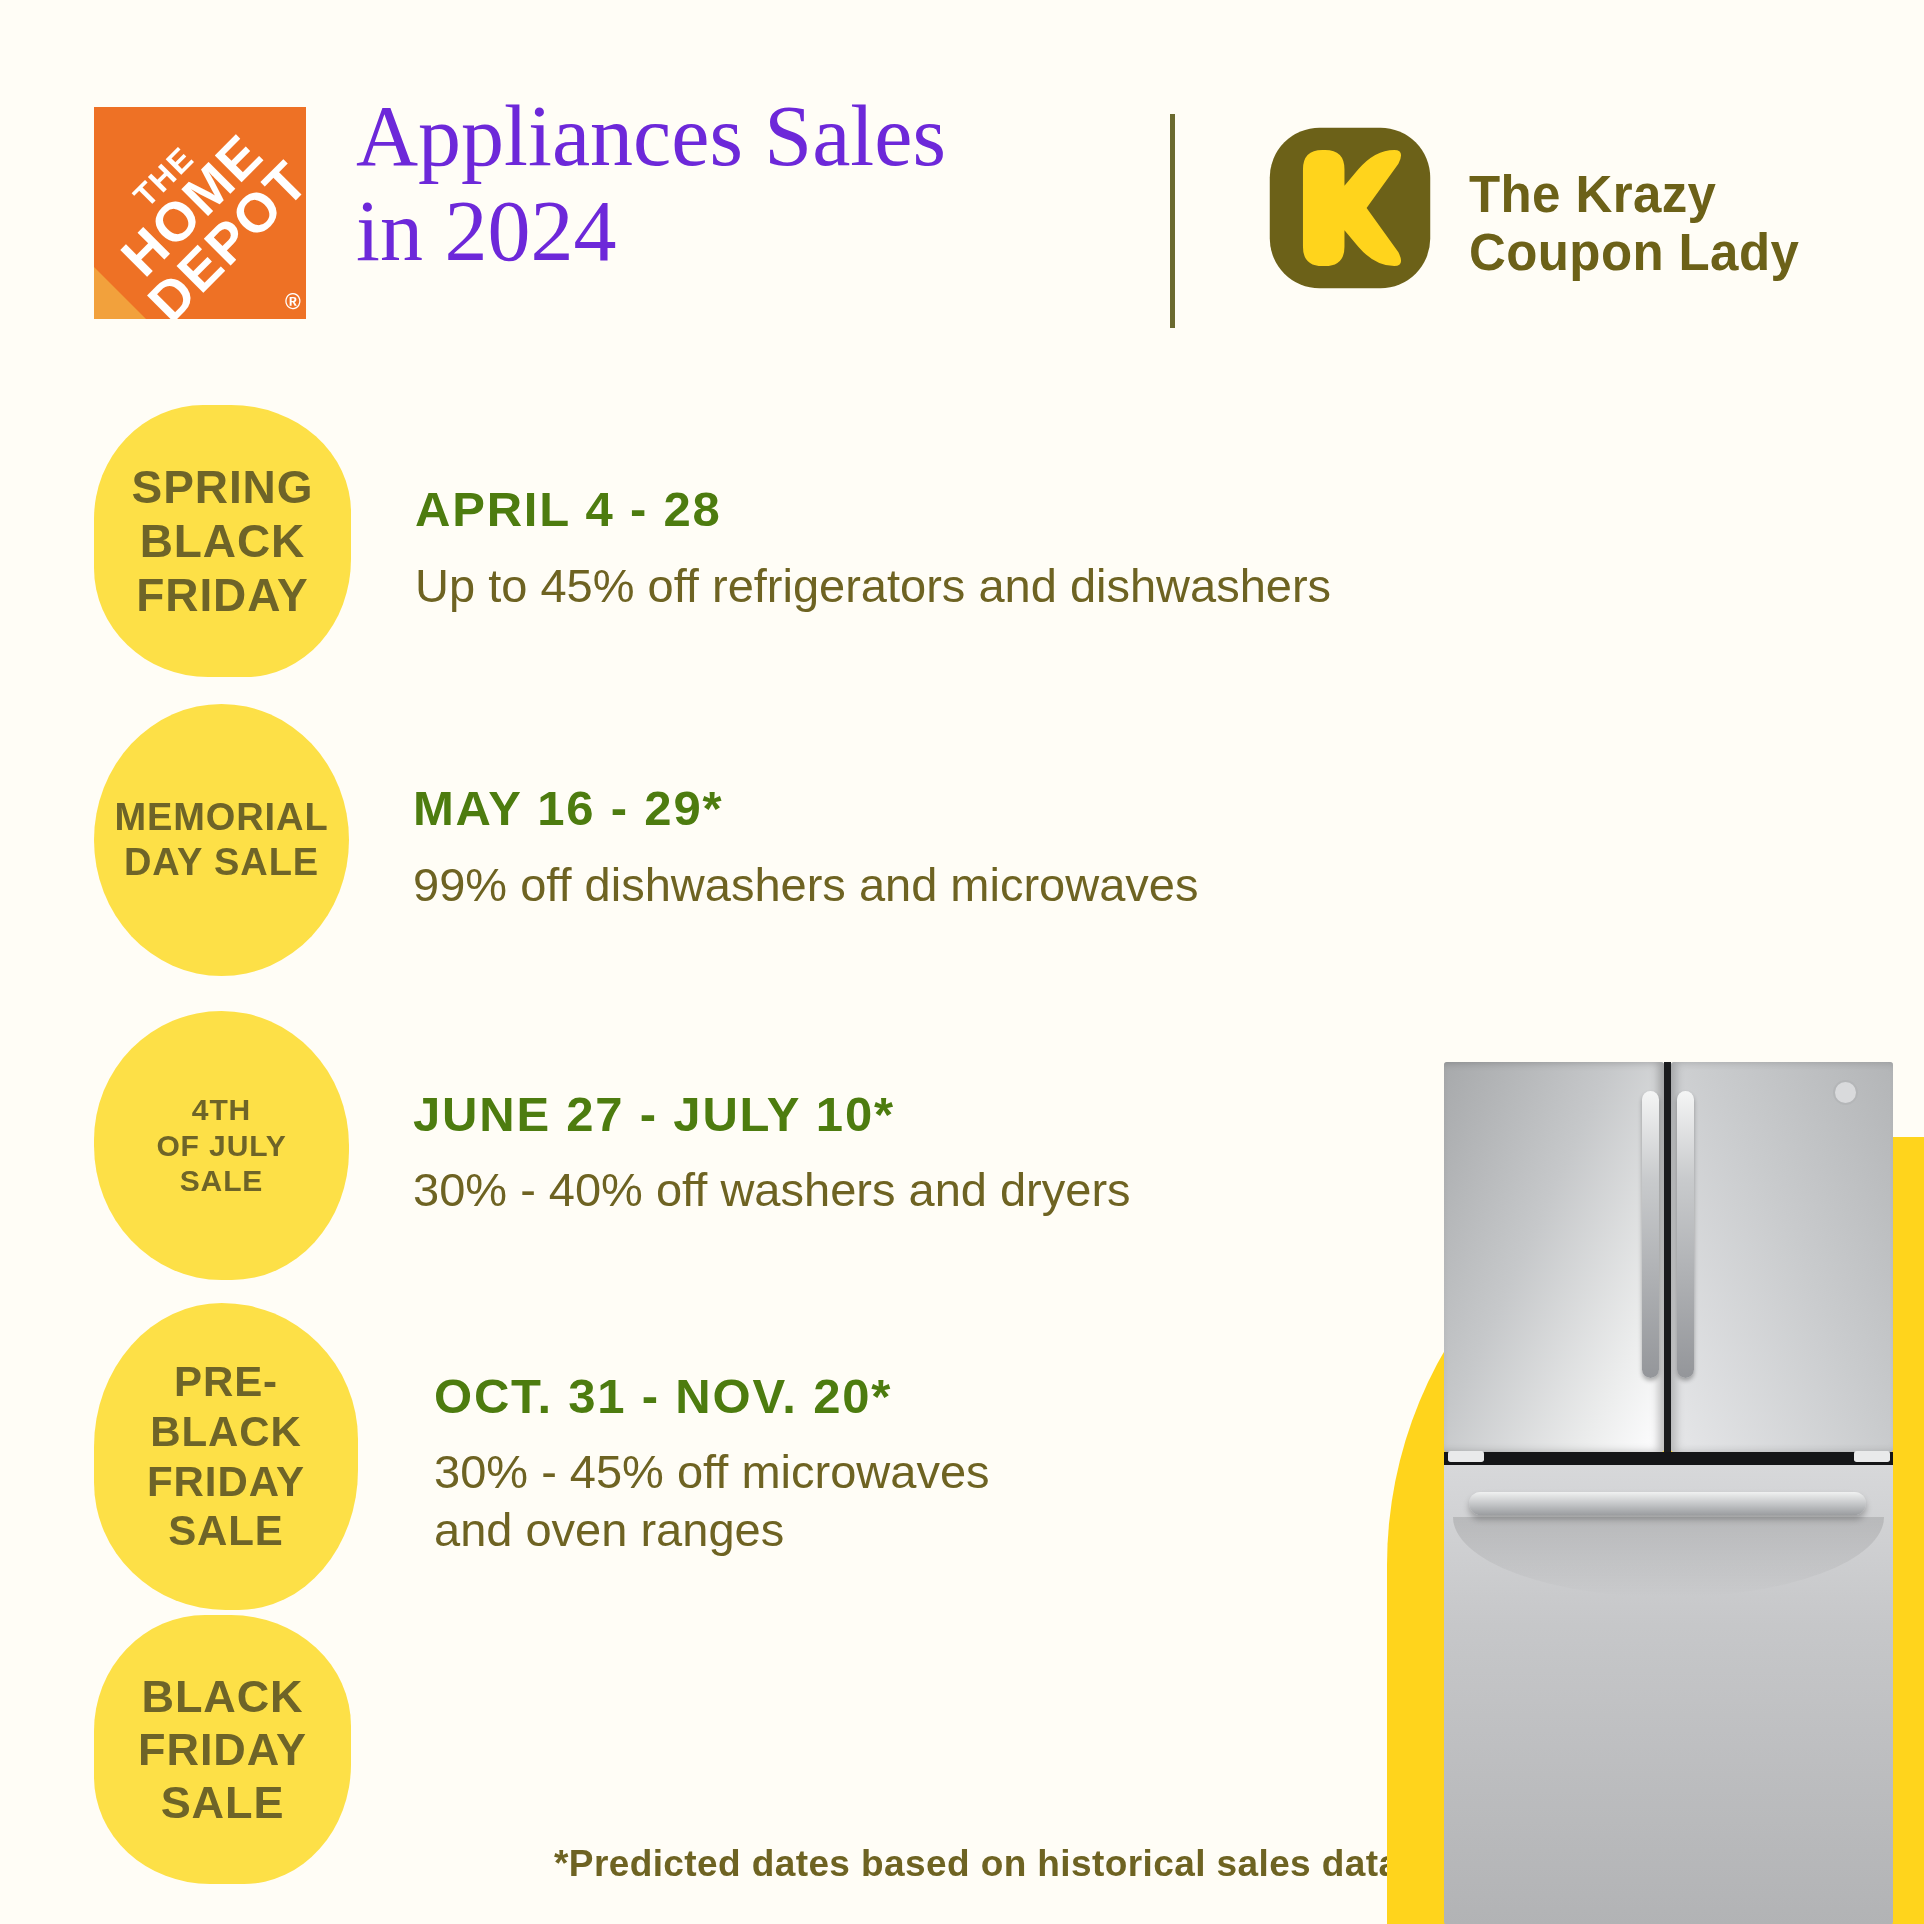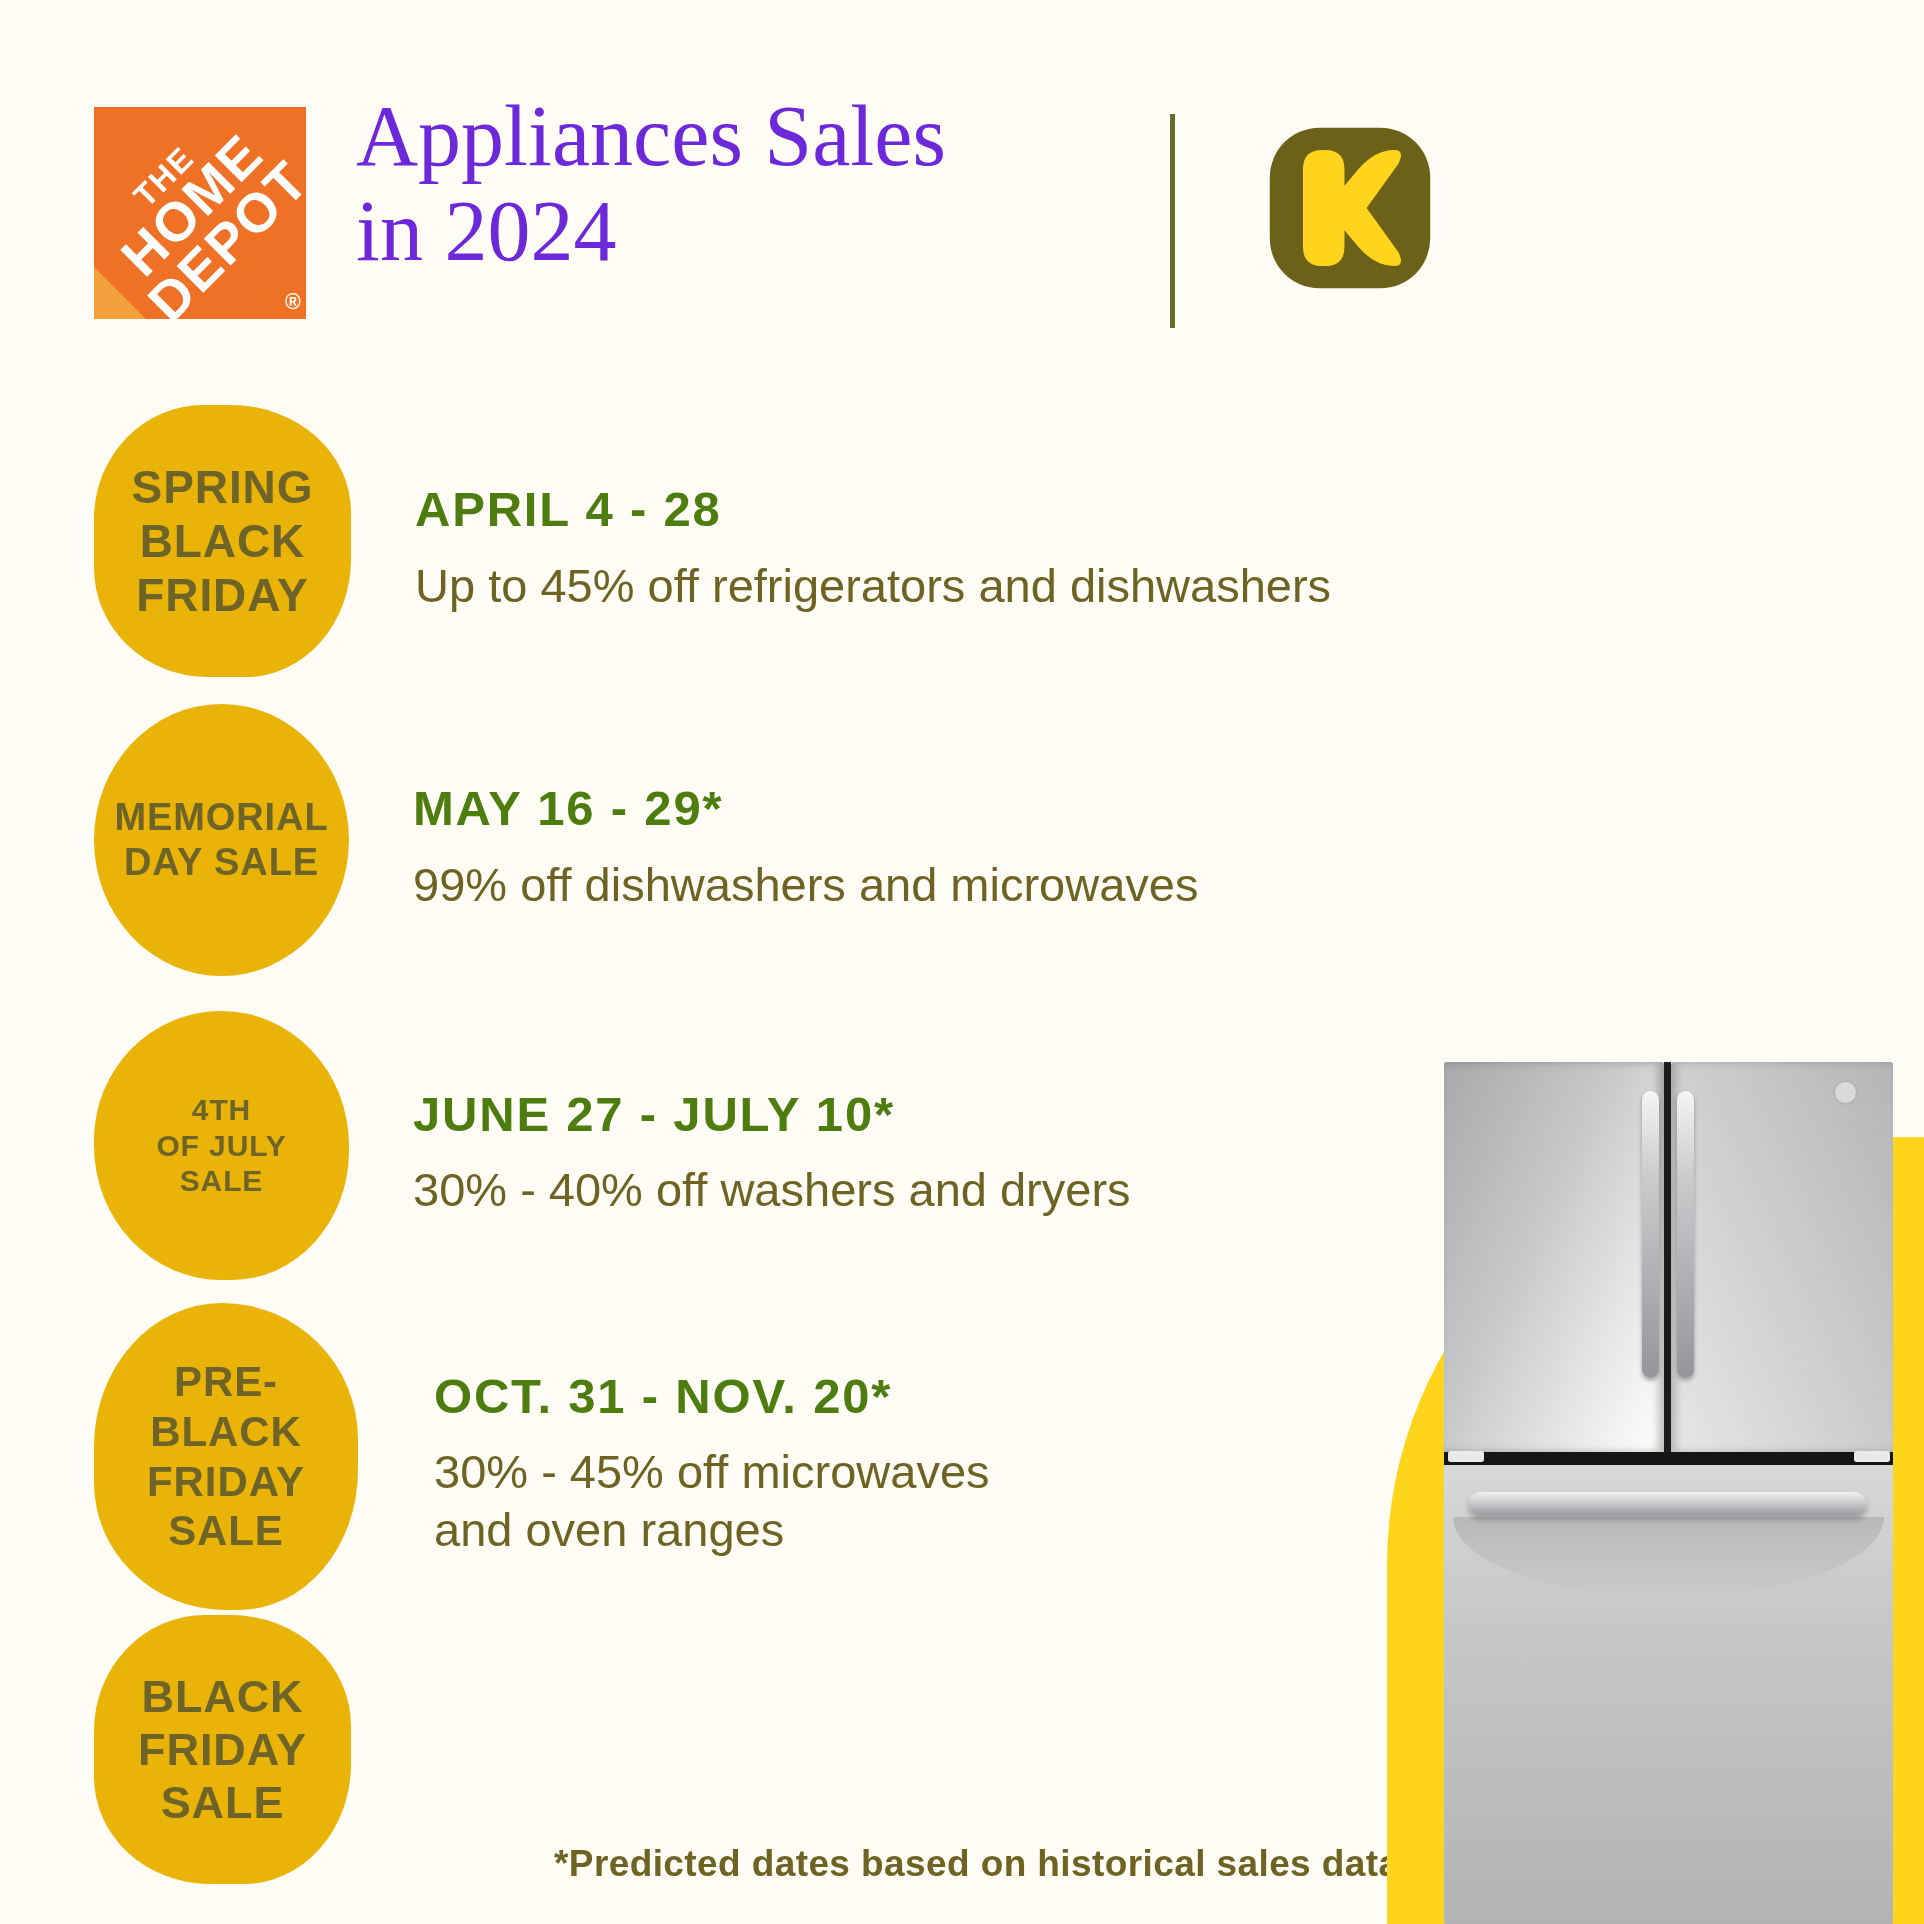--- a/index.html
+++ b/index.html
@@ -36,21 +36,21 @@
 
   .kcl-logo{position:absolute;left:1267px;top:125px;width:166px;height:166px;}
   .kcl-text{
     position:absolute;left:1469px;top:166px;font-size:51px;font-weight:bold;
     color:#6c6118;line-height:1.13;white-space:pre-line;letter-spacing:0.4px;
   }
 
   
   .row{position:absolute;left:94px;display:flex;align-items:center;}
   .badge{
-    background:#eab308;color:#6e6428;font-weight:bold;
+    background:#fde047;color:#6e6428;font-weight:bold;
     display:flex;align-items:center;justify-content:center;text-align:center;
     white-space:pre-line;line-height:1.18;letter-spacing:0.9px;flex:0 0 auto;
   }
   .info{margin-left:64px;color:#6e6322;}
   .dates{font-size:49px;font-weight:bold;letter-spacing:1.8px;color:#4d7c0f;margin-top:13px;}
   .deal{font-size:47px;margin-top:19.6px;line-height:1.22;white-space:pre-line;color:#6e6322;}
 
   .r1{top:405px;}  .r1 .badge{width:257px;height:272px;font-size:46px;
        border-radius:109px 120px 105px 114px / 114px 107px 118px 109px;}
   .r2{top:704px;}  .r2 .badge{width:255px;height:272px;font-size:38px;border-radius:50%;}
@@ -131,20 +131,22 @@
 in 2024</div>
 
   <div class="divider"></div>
 
   <svg class="kcl-logo" viewBox="0 0 120 120" aria-hidden="true">
     <rect x="2" y="2" width="116" height="116" rx="36" fill="#6c6118"></rect>
     <path fill="#ffd41c" d="M 40 18 Q 26 18 26 32 L 26 88 Q 26 102 40 102 L 42 102
       Q 56 102 56 88 L 56 76 L 66 88 Q 78 102 92 102 Q 100 102 95 92 L 72 60
       L 95 28 Q 100 18 92 18 Q 78 18 66 32 L 56 44 L 56 32 Q 56 18 42 18 Z"></path>
   </svg>
+  <div class="kcl-text">The Krazy
+Coupon Lady</div>
 
   <div class="row r1">
     <div class="badge">SPRING
 BLACK
 FRIDAY</div>
     <div class="info">
       <div class="dates">APRIL 4 - 28</div>
       <div class="deal">Up to 45% off refrigerators and dishwashers</div>
     </div>
   </div>

